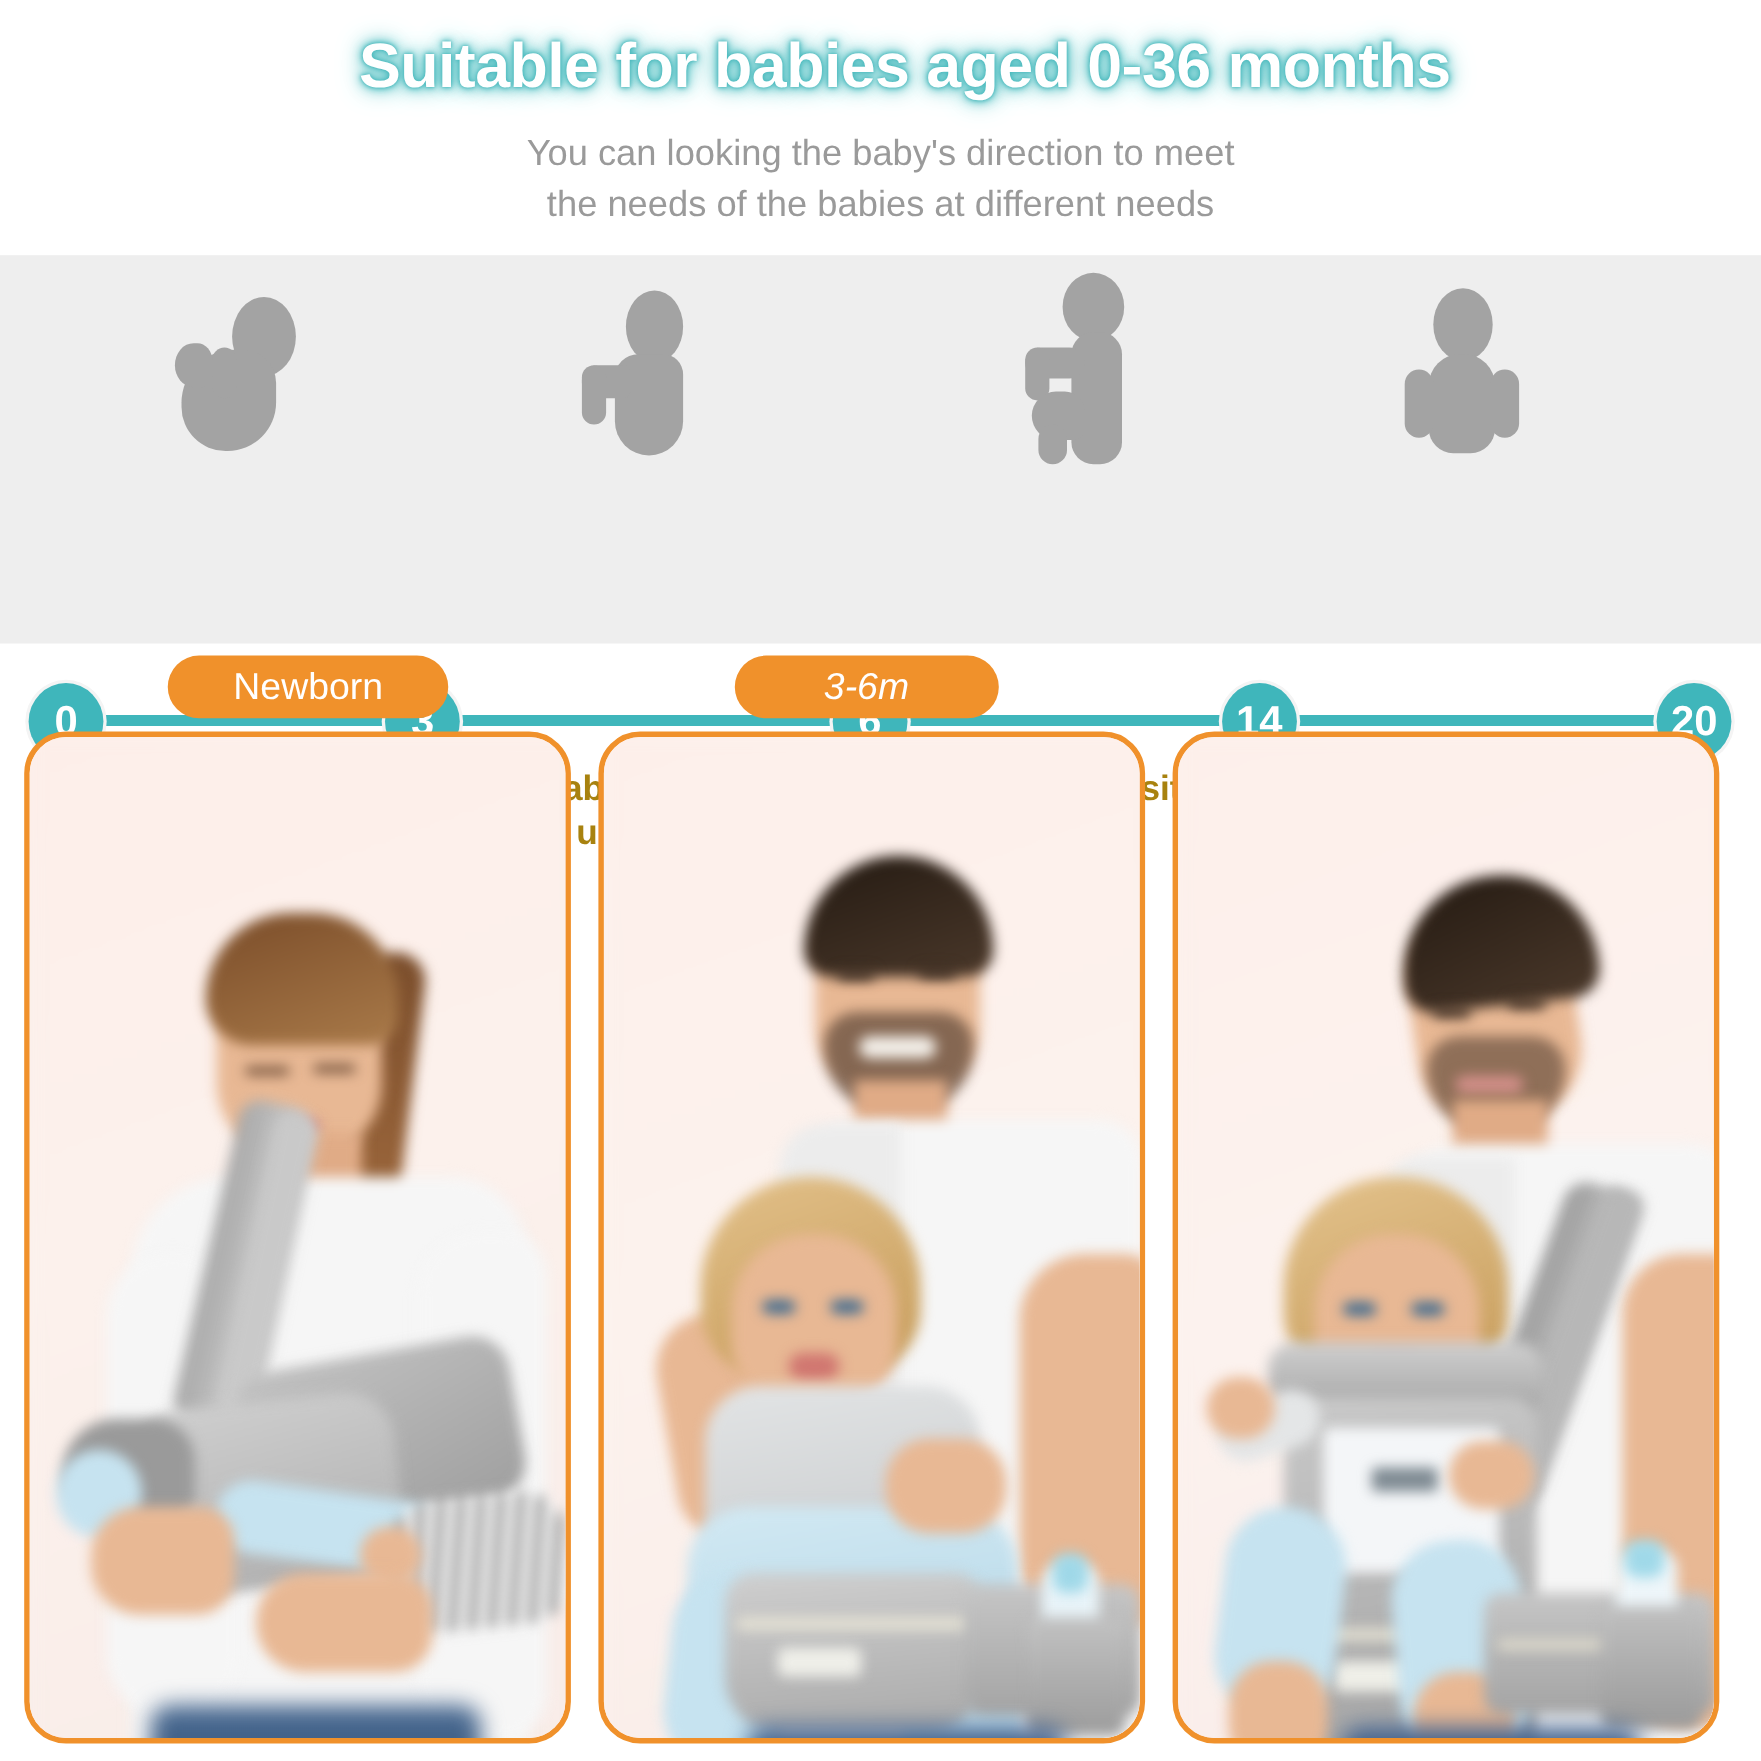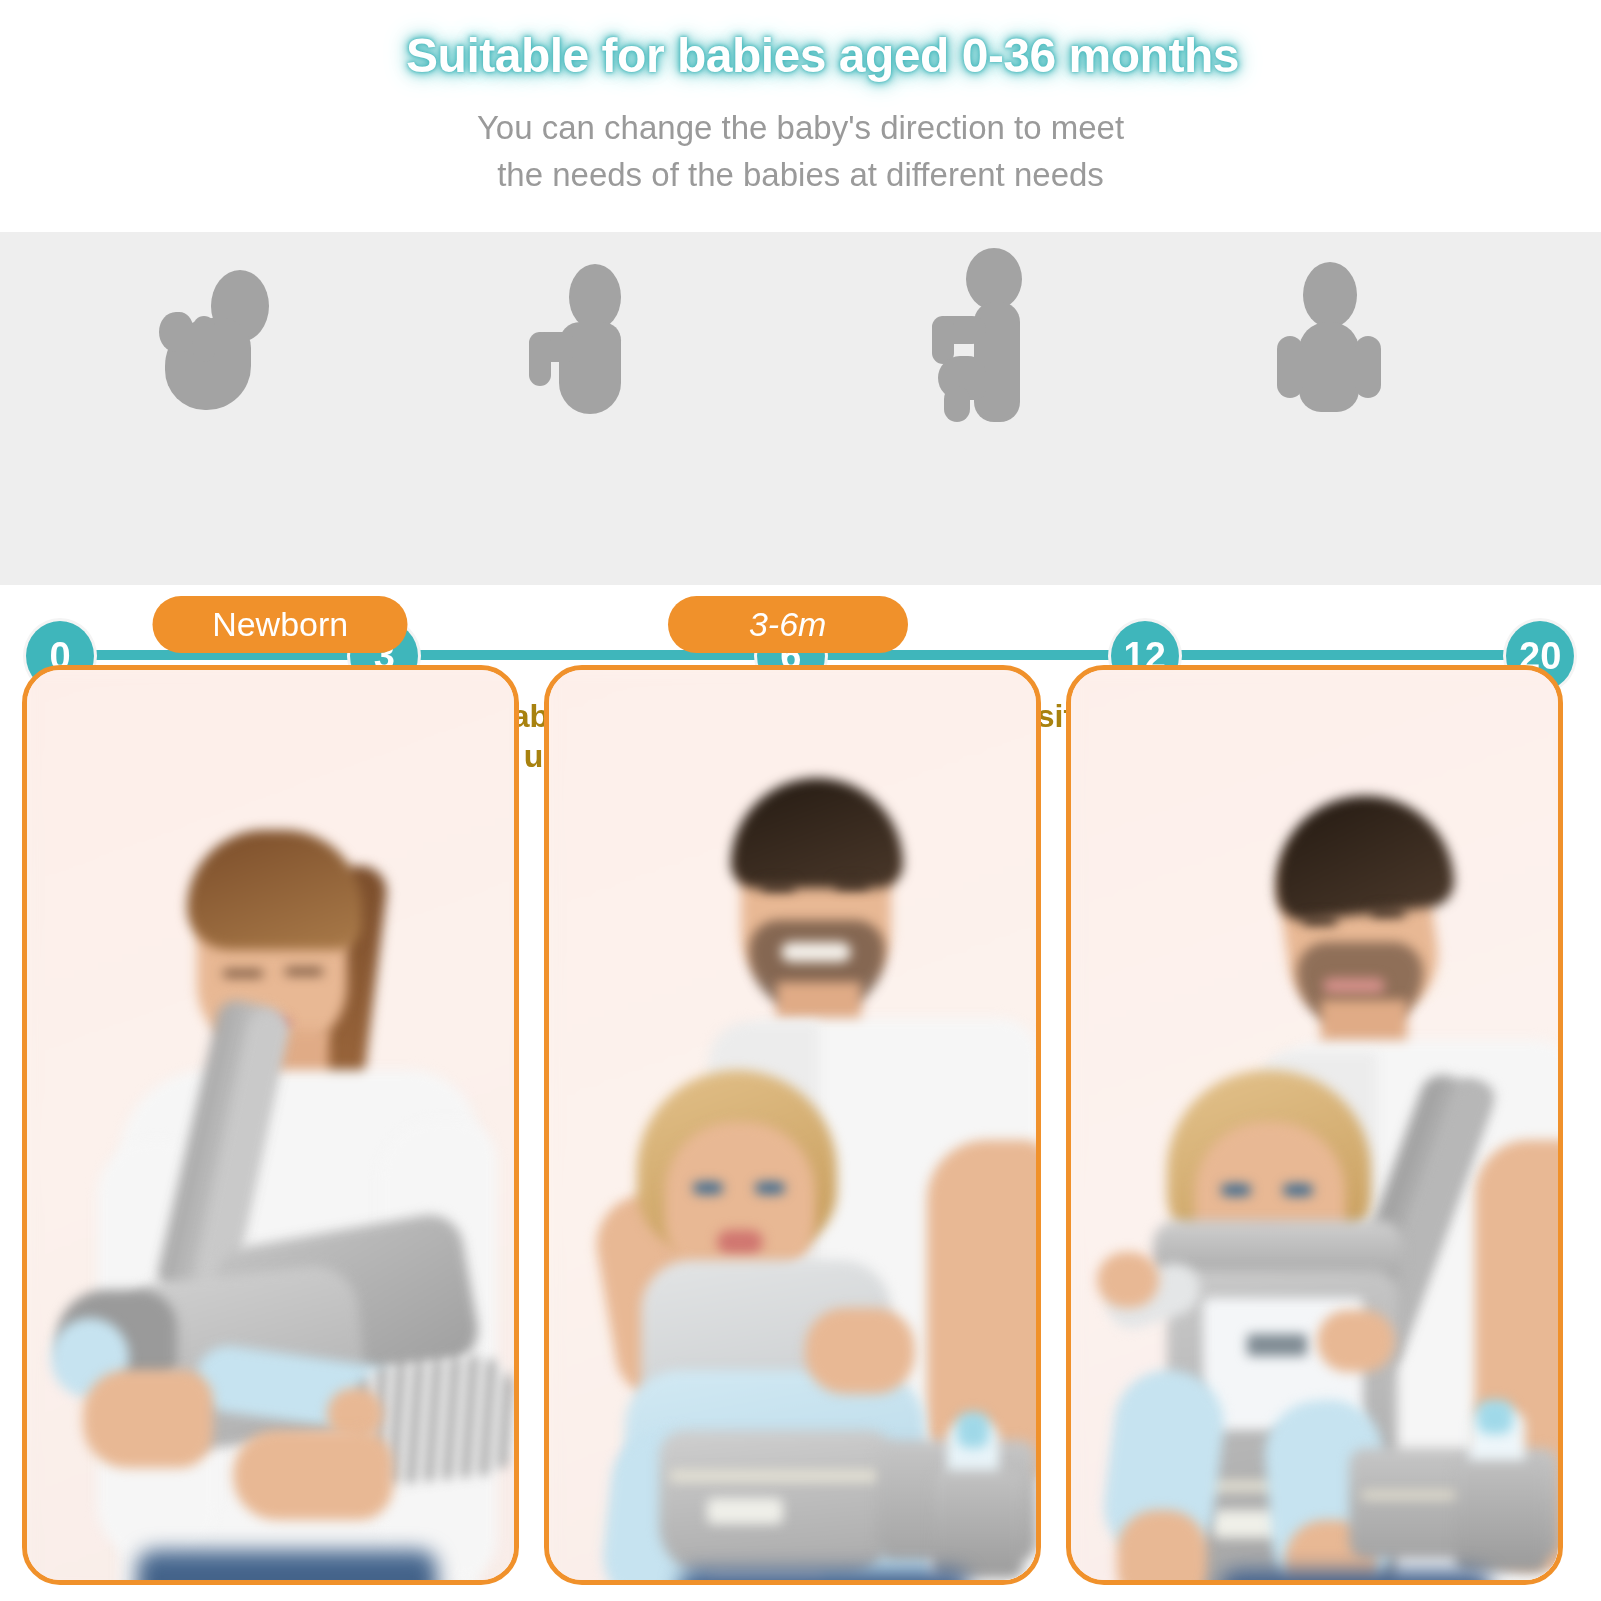--- a/index.html
+++ b/index.html
@@ -9,21 +9,21 @@
     font-family: "Liberation Sans", sans-serif;
     background: #ffffff;
     overflow: hidden;
   }
   .page { position: relative; width: 1601px; height: 1601px; background: #fff; }
 
   
   .header { position: absolute; left: 0; top: 0; width: 1601px; height: 232px; background: #fff; text-align: center; }
   .main-title {
     margin-top: 28px;
-    font-size: 48px;
+    font-size: 57px;
     font-weight: bold;
     color: #ffffff;
     letter-spacing: -0.5px;
     line-height: 1.15;
     text-shadow:
       0 0 3px #49b9bd, 0 0 6px #49b9bd, 0 0 11px #5cc3c6,
       0 0 18px #7fd2d4, 0 0 26px #a9e0e1;
     margin-left: 44px;
   }
   .sub-title {
@@ -133,21 +133,21 @@
   .blur14 { filter: blur(14px); }
 </style>
 </head>
 <body>
 
 <div class="page">
 
   <div class="header">
     <div class="main-title">Suitable for babies aged 0-36 months</div>
     <div class="sub-title">
-      <span>You can change the baby's direction to meet</span><br>
+      <span>You can looking the baby's direction to meet</span><br>
       <span>the needs of the babies at different needs</span>
     </div>
   </div>
 
   <div class="timeline-band">
     <div class="timeline-track"></div>
 
     <div class="tl-icon" style="left:14.3%; top:38px; width:140px; height:145px;">
       <div class="sil" style="left:52px; top:0; width:58px; height:72px; border-radius:50%;"></div>
       <div class="sil" style="left:6px; top:48px; width:86px; height:92px; border-radius:48px 30px 44px 40px;"></div>
@@ -174,21 +174,21 @@
     <div class="tl-icon" style="left:83.0%; top:30px; width:112px; height:152px;">
       <div class="sil" style="left:30px; top:0; width:54px; height:66px; border-radius:50%;"></div>
       <div class="sil" style="left:26px; top:60px; width:60px; height:90px; border-radius:28px 28px 22px 22px;"></div>
       <div class="sil" style="left:4px; top:74px; width:26px; height:62px; border-radius:13px;"></div>
       <div class="sil" style="left:82px; top:74px; width:26px; height:62px; border-radius:13px;"></div>
     </div>
 
     <div class="tl-node" style="left:3.75%;">0</div>
     <div class="tl-node" style="left:24.0%;">3</div>
     <div class="tl-node" style="left:49.4%;">6</div>
-    <div class="tl-node" style="left:71.5%;">12</div>
+    <div class="tl-node" style="left:71.5%;">14</div>
     <div class="tl-node" style="left:96.2%;">20</div>
 
     <div class="tl-label" style="left:14.3%;">
       <span>Newborn</span>
       <span class="l2">0~3m</span>
     </div>
     <div class="tl-label" style="left:36.8%;">
       <span>Baby looking</span>
       <span class="l2">up 3~6m</span>
     </div>

